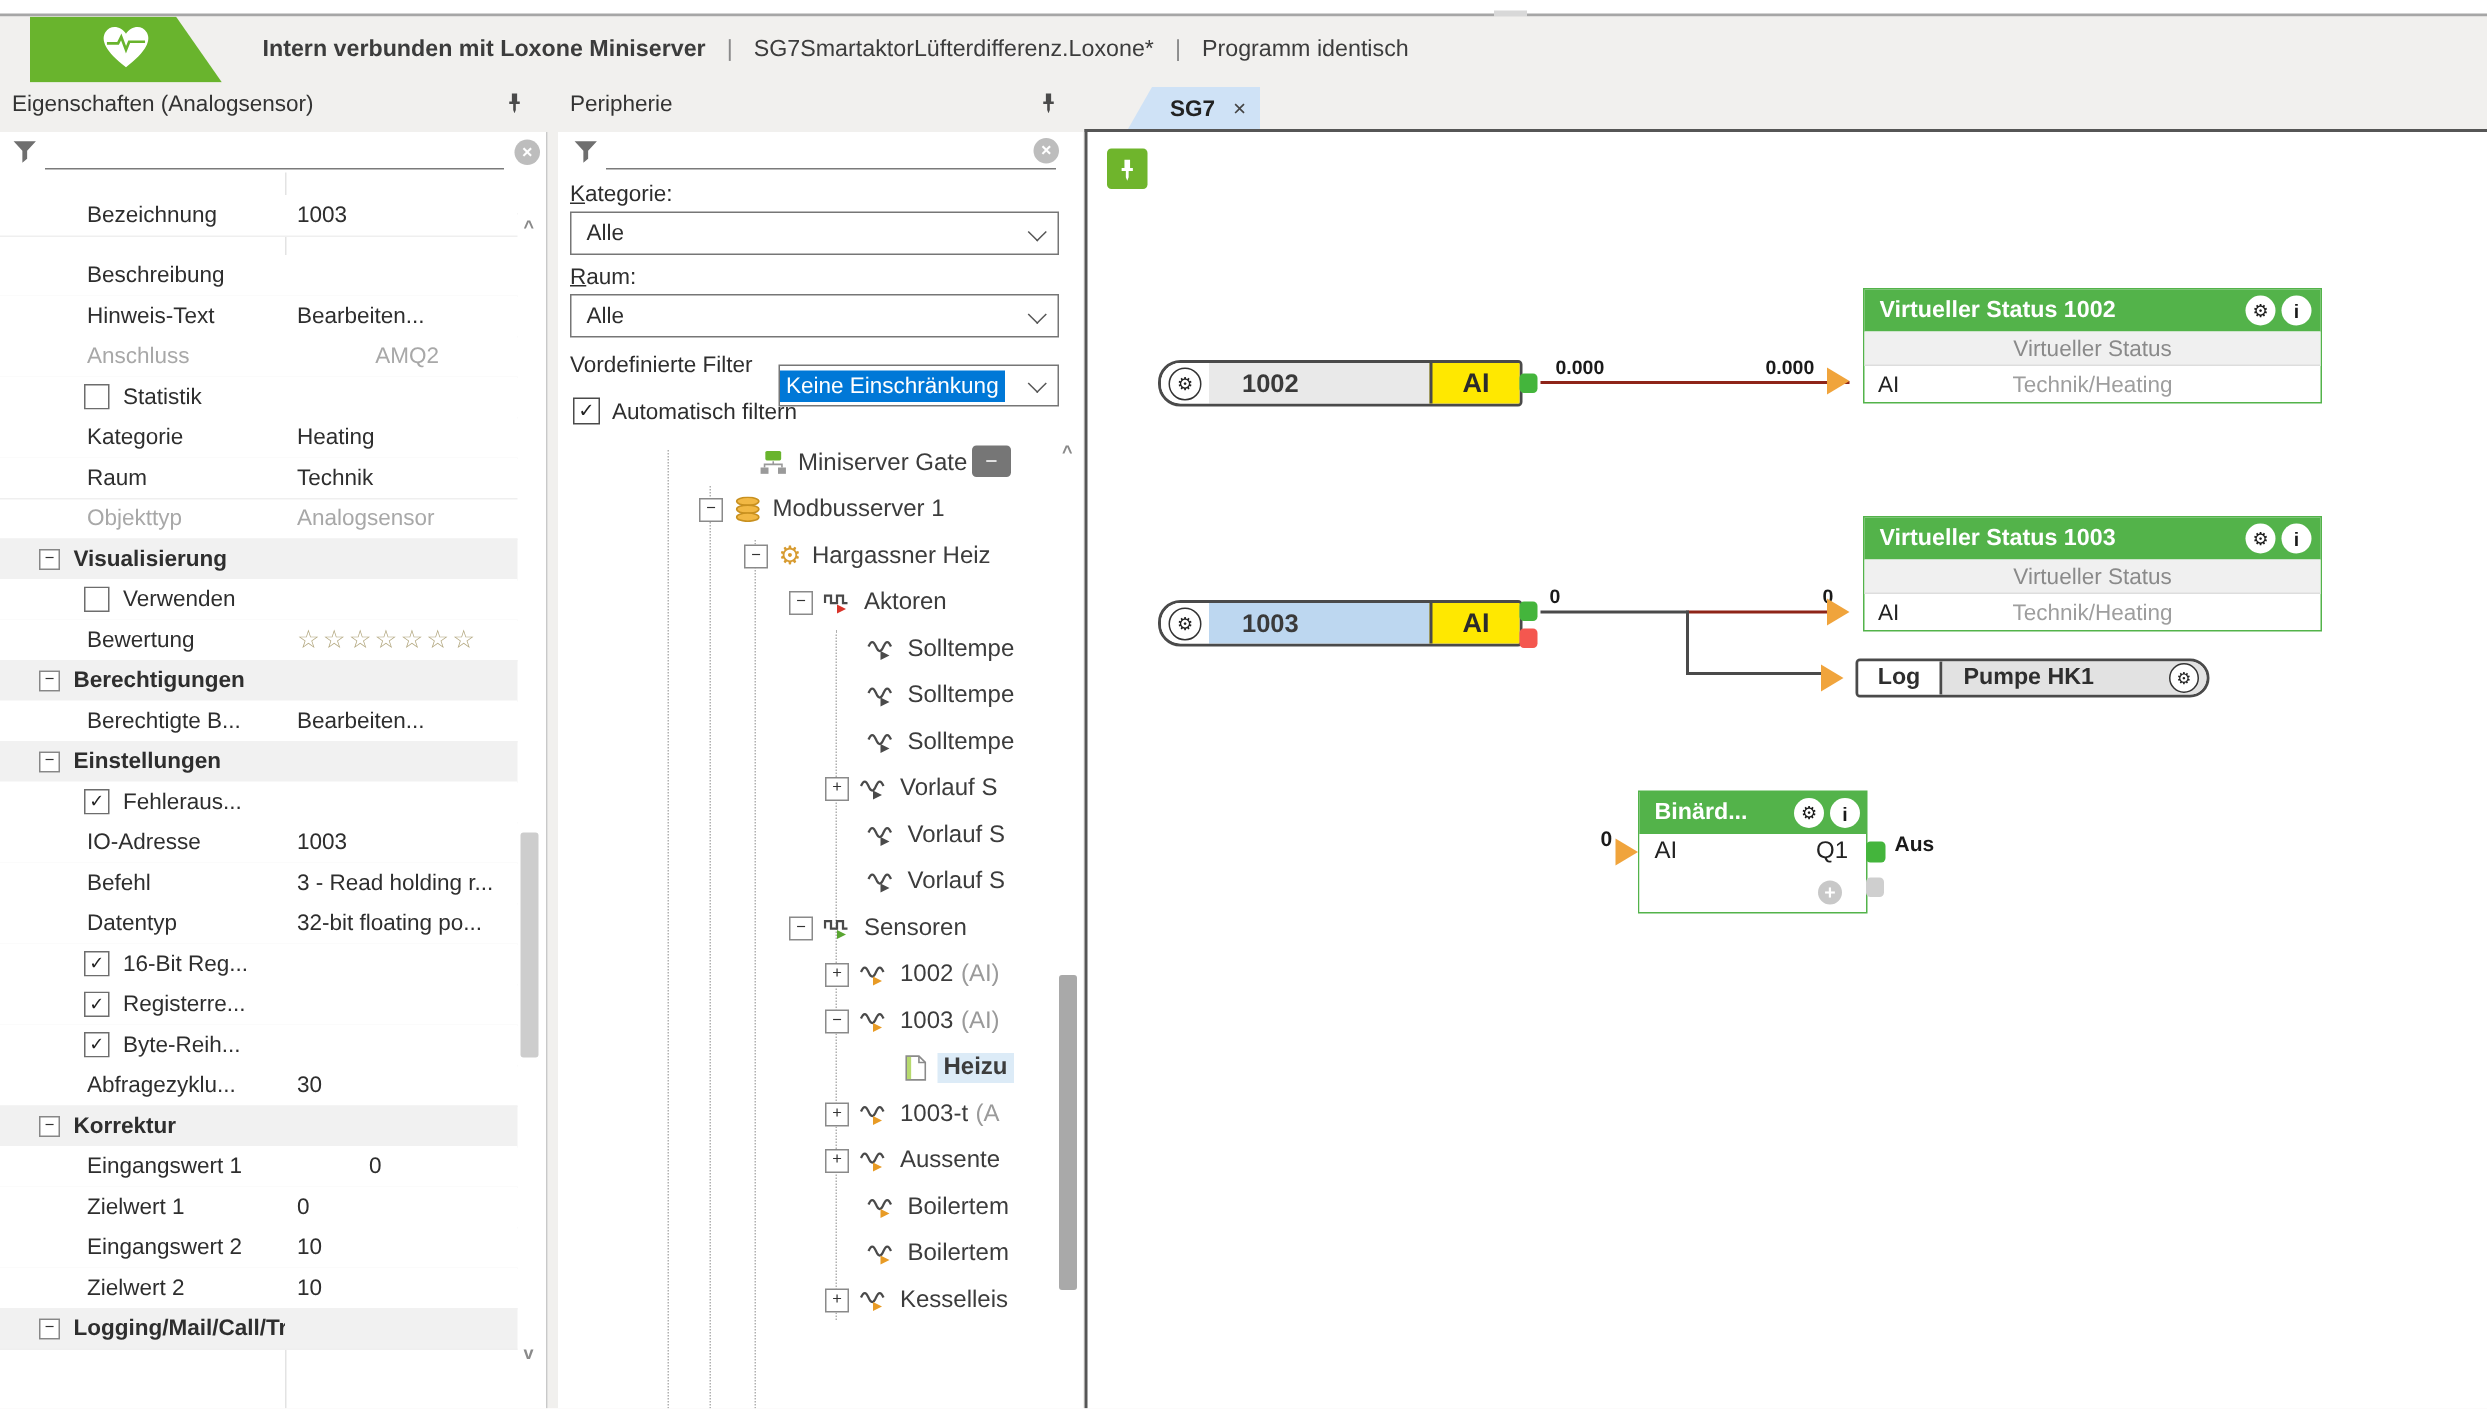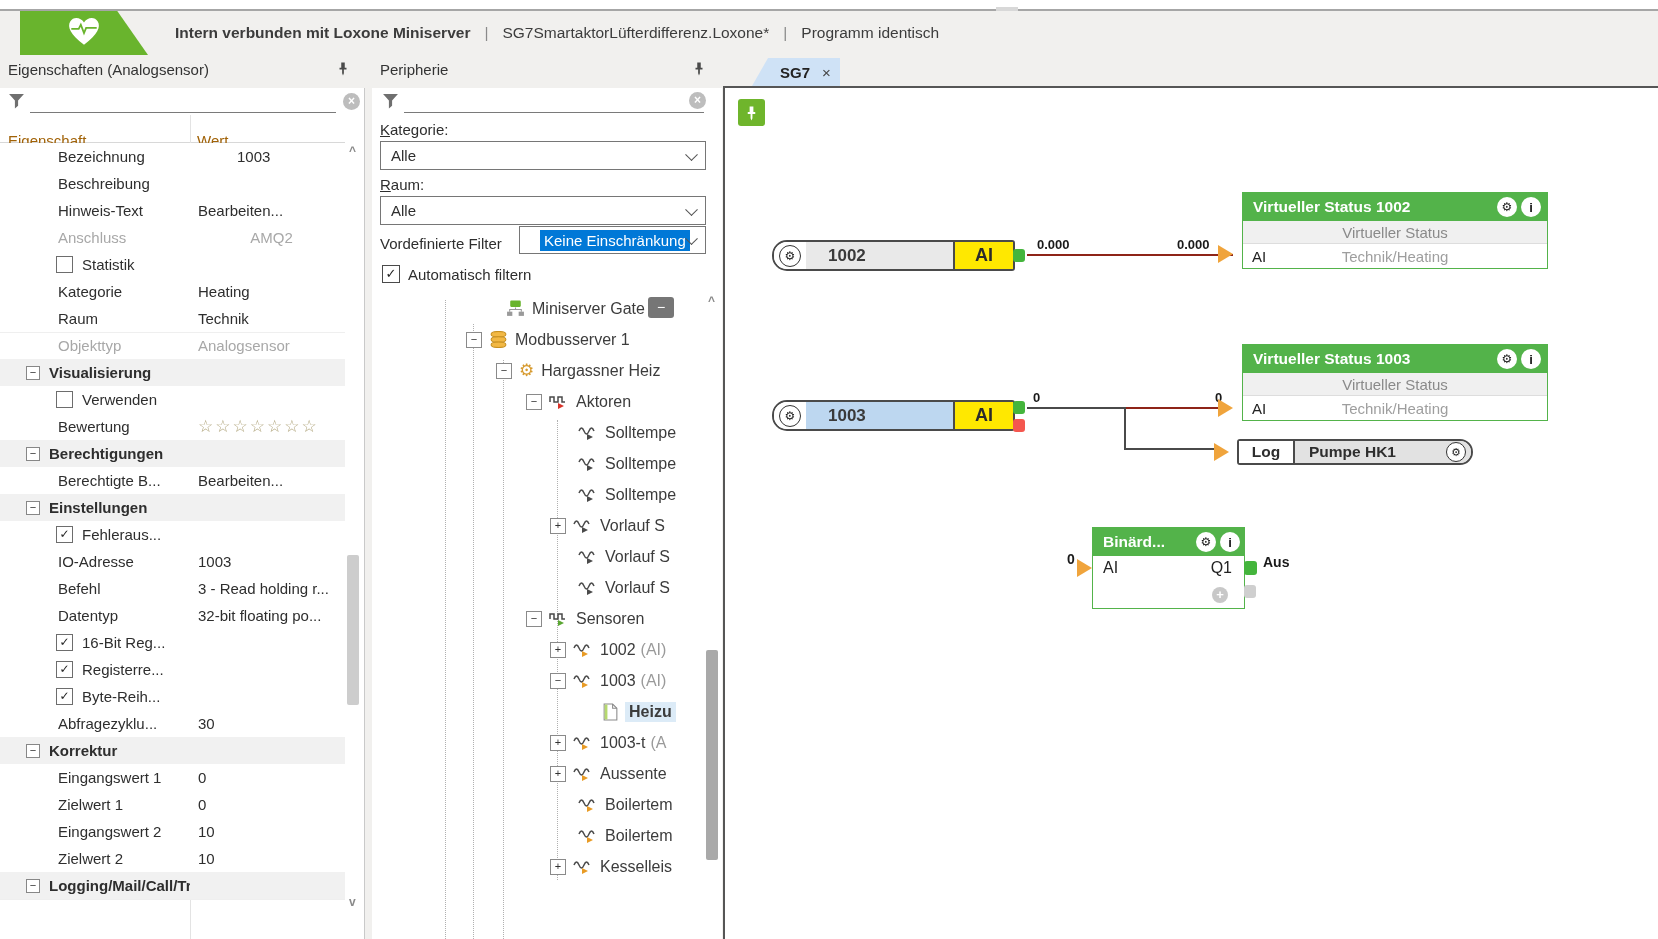--- a/index.html
+++ b/index.html
@@ -143,21 +143,21 @@
       </svg>
   </div>
   <div class="abs filterline" style="left:30px;top:112px;width:306px;"></div>
   <div class="abs clearbtn" style="left:343px;top:93px;">×</div>
 
   <div class="abs theadrow"></div>
   <div class="abs thead" style="left:8px;">Eigenschaft</div>
   <div class="abs thead" style="left:197px;">Wert</div>
   <div class="abs coldiv"></div>
 
-  <div class="prow" style="top:143px;gap:39px;">
+  <div class="prow" style="top:130px;">
       <div class="c1">Bezeichnung</div>
       <div class="c2">1003</div>
     </div>
   <div class="prow" style="top:170px;">
       <div class="c1">Beschreibung</div>
       <div class="c2"></div>
     </div>
   <div class="prow" style="top:197px;">
       <div class="c1">Hinweis-Text</div>
       <div class="c2">Bearbeiten...</div>
@@ -265,21 +265,21 @@
       <div class="c1">Abfragezyklu...</div>
       <div class="c2">30</div>
     </div>
   <div class="prow grp" style="top:737px;">
       <div class="c1">
         <span class="exp">−</span>
         <span>Korrektur</span>
       </div>
       <div class="c2"></div>
     </div>
-  <div class="prow" style="top:764px;">
+  <div class="prow" style="top:764px;gap:48px;">
       <div class="c1">Eingangswert 1</div>
       <div class="c2">0</div>
     </div>
   <div class="prow" style="top:791px;">
       <div class="c1">Zielwert 1</div>
       <div class="c2">0</div>
     </div>
   <div class="prow" style="top:818px;">
       <div class="c1">Eingangswert 2</div>
       <div class="c2">10</div>
@@ -313,21 +313,21 @@
   <div class="ddl" style="left:380px;top:141px;width:326px;height:29px;">
     <span>Alle</span>
     <span class="chev"></span>
   </div>
   <div class="abs lbl ul-first" style="left:380px;top:176px;">Raum:</div>
   <div class="ddl" style="left:380px;top:196px;width:326px;height:29px;">
     <span>Alle</span>
     <span class="chev"></span>
   </div>
   <div class="abs lbl" style="left:380px;top:235px;">Vordefinierte Filter</div>
-  <div class="ddl" style="left:519px;top:226px;width:187px;height:28px;padding-left:20px;">
+  <div class="ddl" style="left:519px;top:243px;width:187px;height:28px;padding-left:0;">
     <span class="hl">Keine Einschränkung</span>
     <span class="chev"></span>
   </div>
   <div class="abs" style="left:382px;top:265px;display:flex;align-items:center;gap:8px;">
     <span class="ckbox">✓</span>
     <span class="lbl">Automatisch filtern</span>
   </div>
 
   <div class="abs guide" style="left:445px;top:300px;height:639px;"></div>
   <div class="abs guide" style="left:473px;top:324px;height:615px;"></div>

